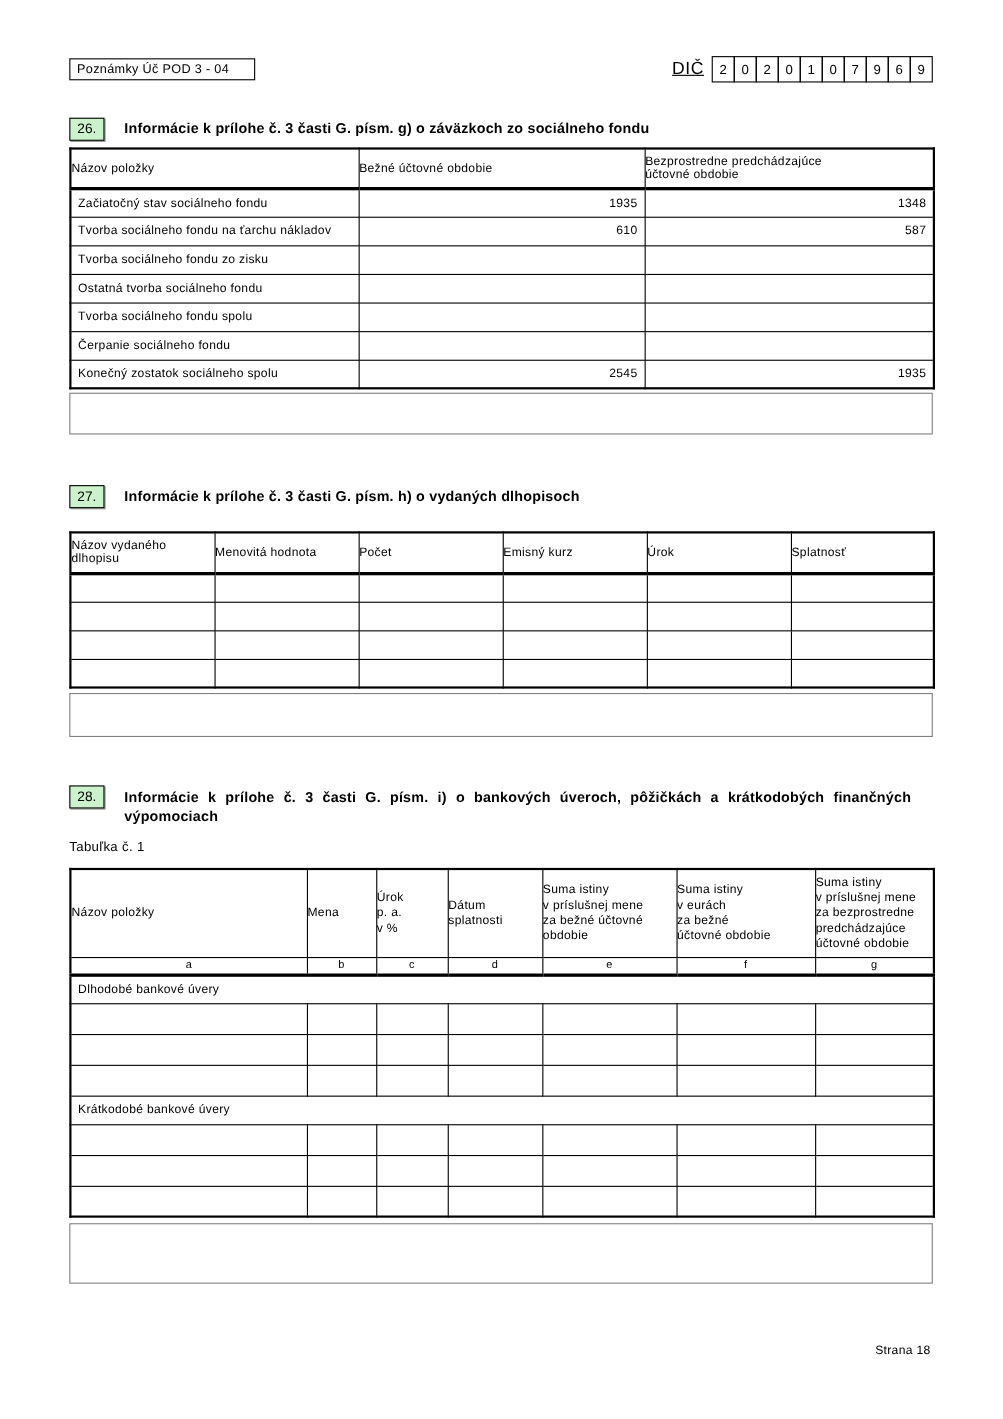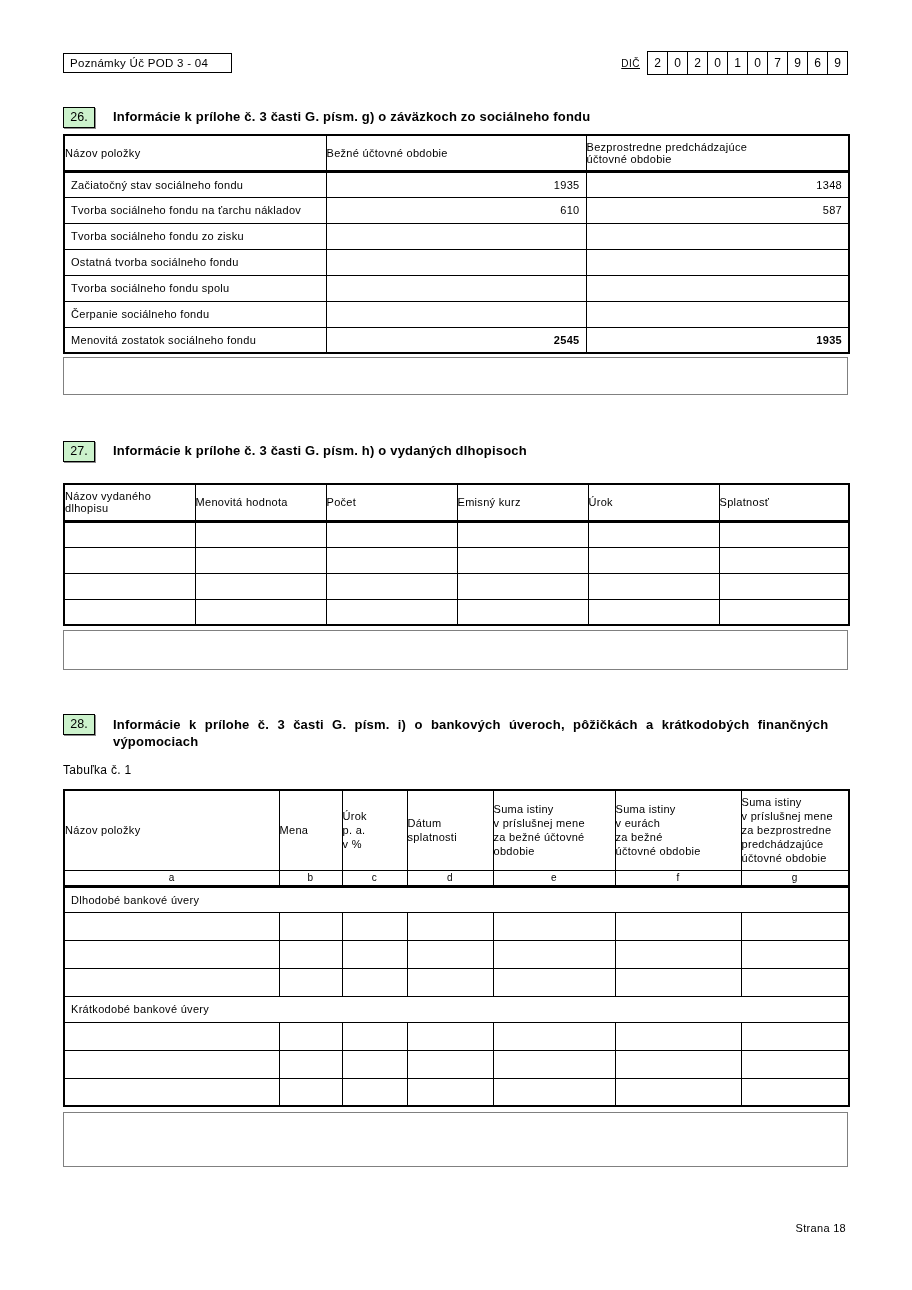--- a/index.html
+++ b/index.html
@@ -16,21 +16,21 @@
   .content { margin-left: 63px; width: 785px; }
 
   
   .topbar { display: flex; justify-content: space-between; align-items: flex-start; padding-top: 53px; gap: 48px; }
   .form-code-box {
     width: 169px; height: 20px; border: 1px solid #000;
     font-size: 11.5px; line-height: 18px; padding-left: 6px;
     letter-spacing: 0.3px;
   }
   .dic-group { display: flex; align-items: center; margin-top: -2px; }
-  .dic-label { font-size: 10px; margin-right: 7px; letter-spacing: 0.5px; text-decoration: underline; }
+  .dic-label { font-size: 16px; margin-right: 7px; letter-spacing: 0.5px; text-decoration: underline; }
   .dic-cells { display: flex; }
   .dic-cell {
     width: 21px; height: 24px; border: 1px solid #000; margin-left: -1px;
     text-align: center; line-height: 22px; font-size: 12px;
   }
   .dic-cell:first-child { margin-left: 0; }
 
   
   .section-header { display: flex; align-items: flex-start; }
   .badge {
@@ -52,21 +52,21 @@
   table, th, td { border: 1px solid #000; }
   table { border-width: 2px; }
   th { font-weight: normal; font-size: 11px; text-align: left; vertical-align: middle; white-space: pre-line; letter-spacing: 0.3px; }
   td { font-size: 11px; vertical-align: middle; letter-spacing: 0.3px; }
 
   .t26 { margin-top: 6px; }
   .t26 thead th { height: 36px; border-bottom: 3px solid #000; }
   .t26 tbody td { height: 26px; margin-left: 48px; }
   .t26 td.label { text-align: left; padding-left: 6px; }
   .t26 td.val { text-align: right; padding-right: 6px; }
-  .t26 tr.bold-row td.val { font-weight: bold; padding-left: 45px; }
+  .t26 tr.bold-row td.val { font-weight: normal; padding-left: 45px; }
 
   .t27 { margin-top: 21px; border-radius: 20px; }
   .t27 thead th { height: 37px; border-bottom: 3px solid #000; }
   .t27 tbody td { height: 26px; }
 
   .t28 { margin-top: 12px; }
   .t28 thead tr.main th { height: 80px; line-height: 14px; }
   .t28 thead tr.letters td { height: 16px; font-size: 10px; text-align: center; border-bottom: 3px solid #000; }
   .t28 tbody tr.group td { height: 26px; text-align: left; padding-left: 6px; }
   .t28 tbody tr.empty td { height: 28px; }
@@ -154,21 +154,21 @@
           <td class="label">Tvorba sociálneho fondu spolu</td>
           <td class="val"></td>
           <td class="val"></td>
         </tr>
         <tr>
           <td class="label">Čerpanie sociálneho fondu</td>
           <td class="val"></td>
           <td class="val"></td>
         </tr>
         <tr class="bold-row">
-          <td class="label">Menovitá zostatok sociálneho fondu</td>
+          <td class="label">Konečný zostatok sociálneho spolu</td>
           <td class="val">2545</td>
           <td class="val">1935</td>
         </tr>
       </tbody>
     </table>
     <div class="notes-box box26"></div>
 
     <div class="section-header sec27">
       <span class="badge">27.</span>
       <span class="section-title">Informácie k prílohe č. 3 časti G. písm. h) o vydaných dlhopisoch</span>

